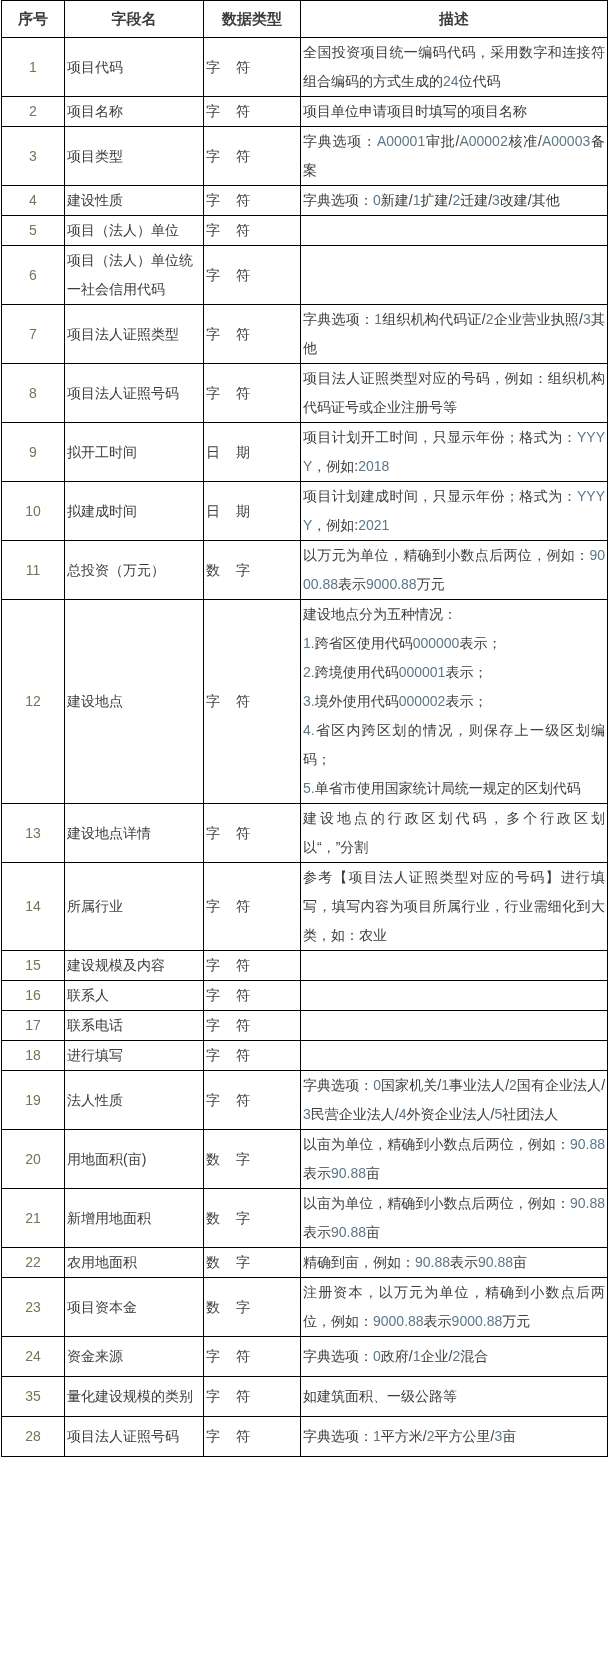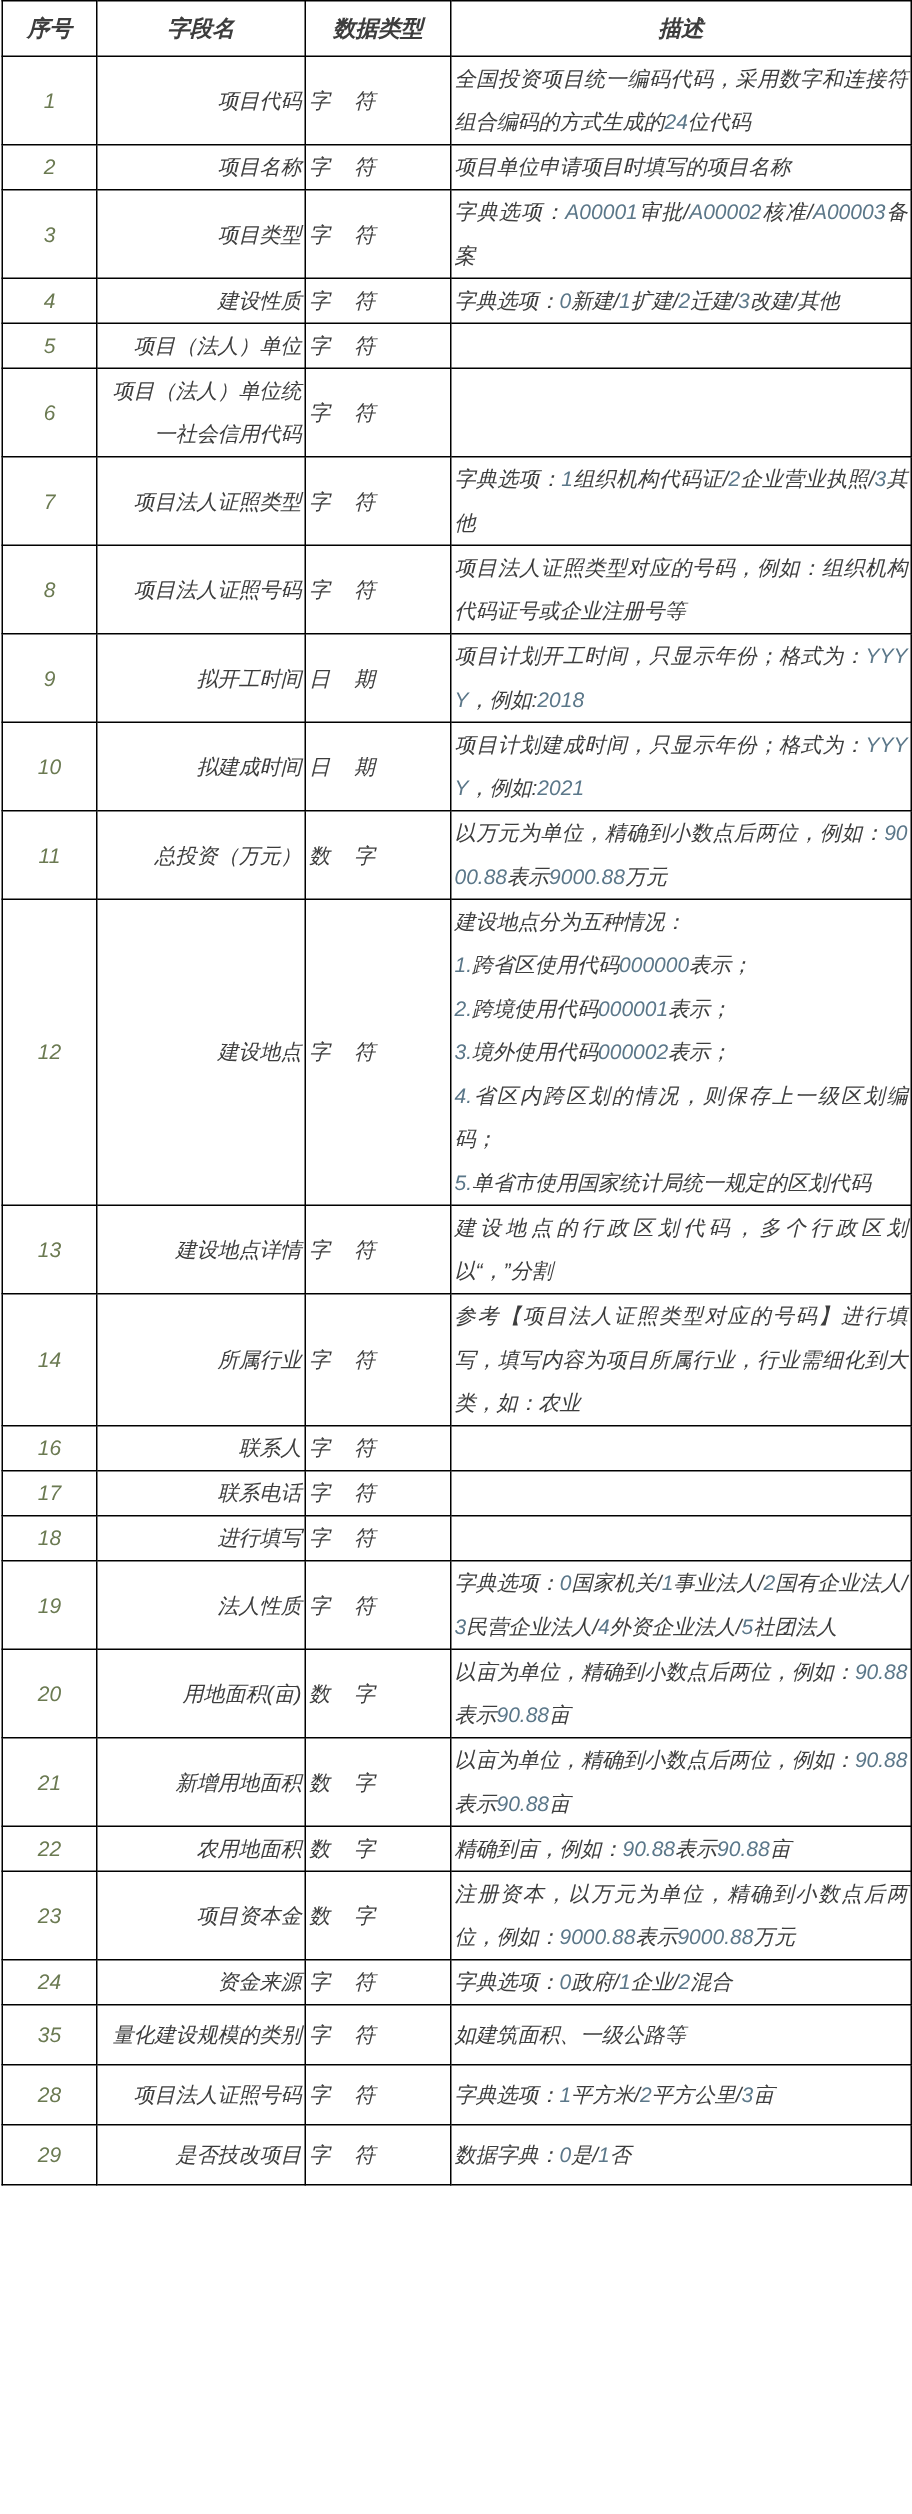--- a/index.html
+++ b/index.html
@@ -6,21 +6,20 @@
     margin: 0;
     padding: 0;
     background: #ffffff;
     width: 608px;
     font-family: "Liberation Sans", "DejaVu Sans", sans-serif;
   }
   .page {
     width: 576px;
     min-height: 1676px;
     background: #ffffff;
-    font-style: italic;
   }
   table.spec {
     border-collapse: collapse;
     table-layout: fixed;
     width: 606px;
     margin: 0 0 0 1px;
     color: #3d3d3d;
   }
   table.spec col.c-no    { width: 63px; }
   table.spec col.c-field { width: 139px; }
@@ -37,21 +36,21 @@
     height: 36px;
     text-align: center;
     padding: 0 2px;
   }
   table.spec td {
     font-size: 14px;
     line-height: 29px;
     padding: 0 2px;
   }
   td.no   { text-align: center; }
-  td.field{ text-align: right; padding: 0 4px; }
+  td.field{ text-align: left; padding: 0 4px; }
   td.type { text-align: left; letter-spacing: 1px; }
   td.desc {
     text-align: justify;
     text-justify: inter-character;
     padding: 0 8px;
     white-space: pre-line;
   }
   
   tbody tr:nth-child(n+24) td { padding-top: 5px; padding-bottom: 5px; }
   
@@ -161,20 +160,26 @@
     <td class="type">字　符</td>
     <td class="desc">建设地点的行政区划代码，多个行政区划以“，”分割</td>
   </tr>
         <tr>
     <td class="no"><span class="alnum">14</span></td>
     <td class="field">所属行业</td>
     <td class="type">字　符</td>
     <td class="desc">参考【项目法人证照类型对应的号码】进行填写，填写内容为项目所属行业，行业需细化到大类，如：农业</td>
   </tr>
         <tr>
+    <td class="no"><span class="alnum">15</span></td>
+    <td class="field">建设规模及内容</td>
+    <td class="type">字　符</td>
+    <td class="desc"></td>
+  </tr>
+        <tr>
     <td class="no"><span class="alnum">16</span></td>
     <td class="field">联系人</td>
     <td class="type">字　符</td>
     <td class="desc"></td>
   </tr>
         <tr>
     <td class="no"><span class="alnum">17</span></td>
     <td class="field">联系电话</td>
     <td class="type">字　符</td>
     <td class="desc"></td>
@@ -225,22 +230,16 @@
     <td class="no"><span class="alnum">35</span></td>
     <td class="field">量化建设规模的类别</td>
     <td class="type">字　符</td>
     <td class="desc">如建筑面积、一级公路等</td>
   </tr>
         <tr>
     <td class="no"><span class="alnum">28</span></td>
     <td class="field">项目法人证照号码</td>
     <td class="type">字　符</td>
     <td class="desc">字典选项：<span class="alnum">1</span>平方米/<span class="alnum">2</span>平方公里/<span class="alnum">3</span>亩</td>
-  </tr>
-        <tr>
-    <td class="no"><span class="alnum">29</span></td>
-    <td class="field">是否技改项目</td>
-    <td class="type">字　符</td>
-    <td class="desc">数据字典：<span class="alnum">0</span>是/<span class="alnum">1</span>否</td>
   </tr>
       </tbody>
   </table>
 </div>
 
 </body></html>

